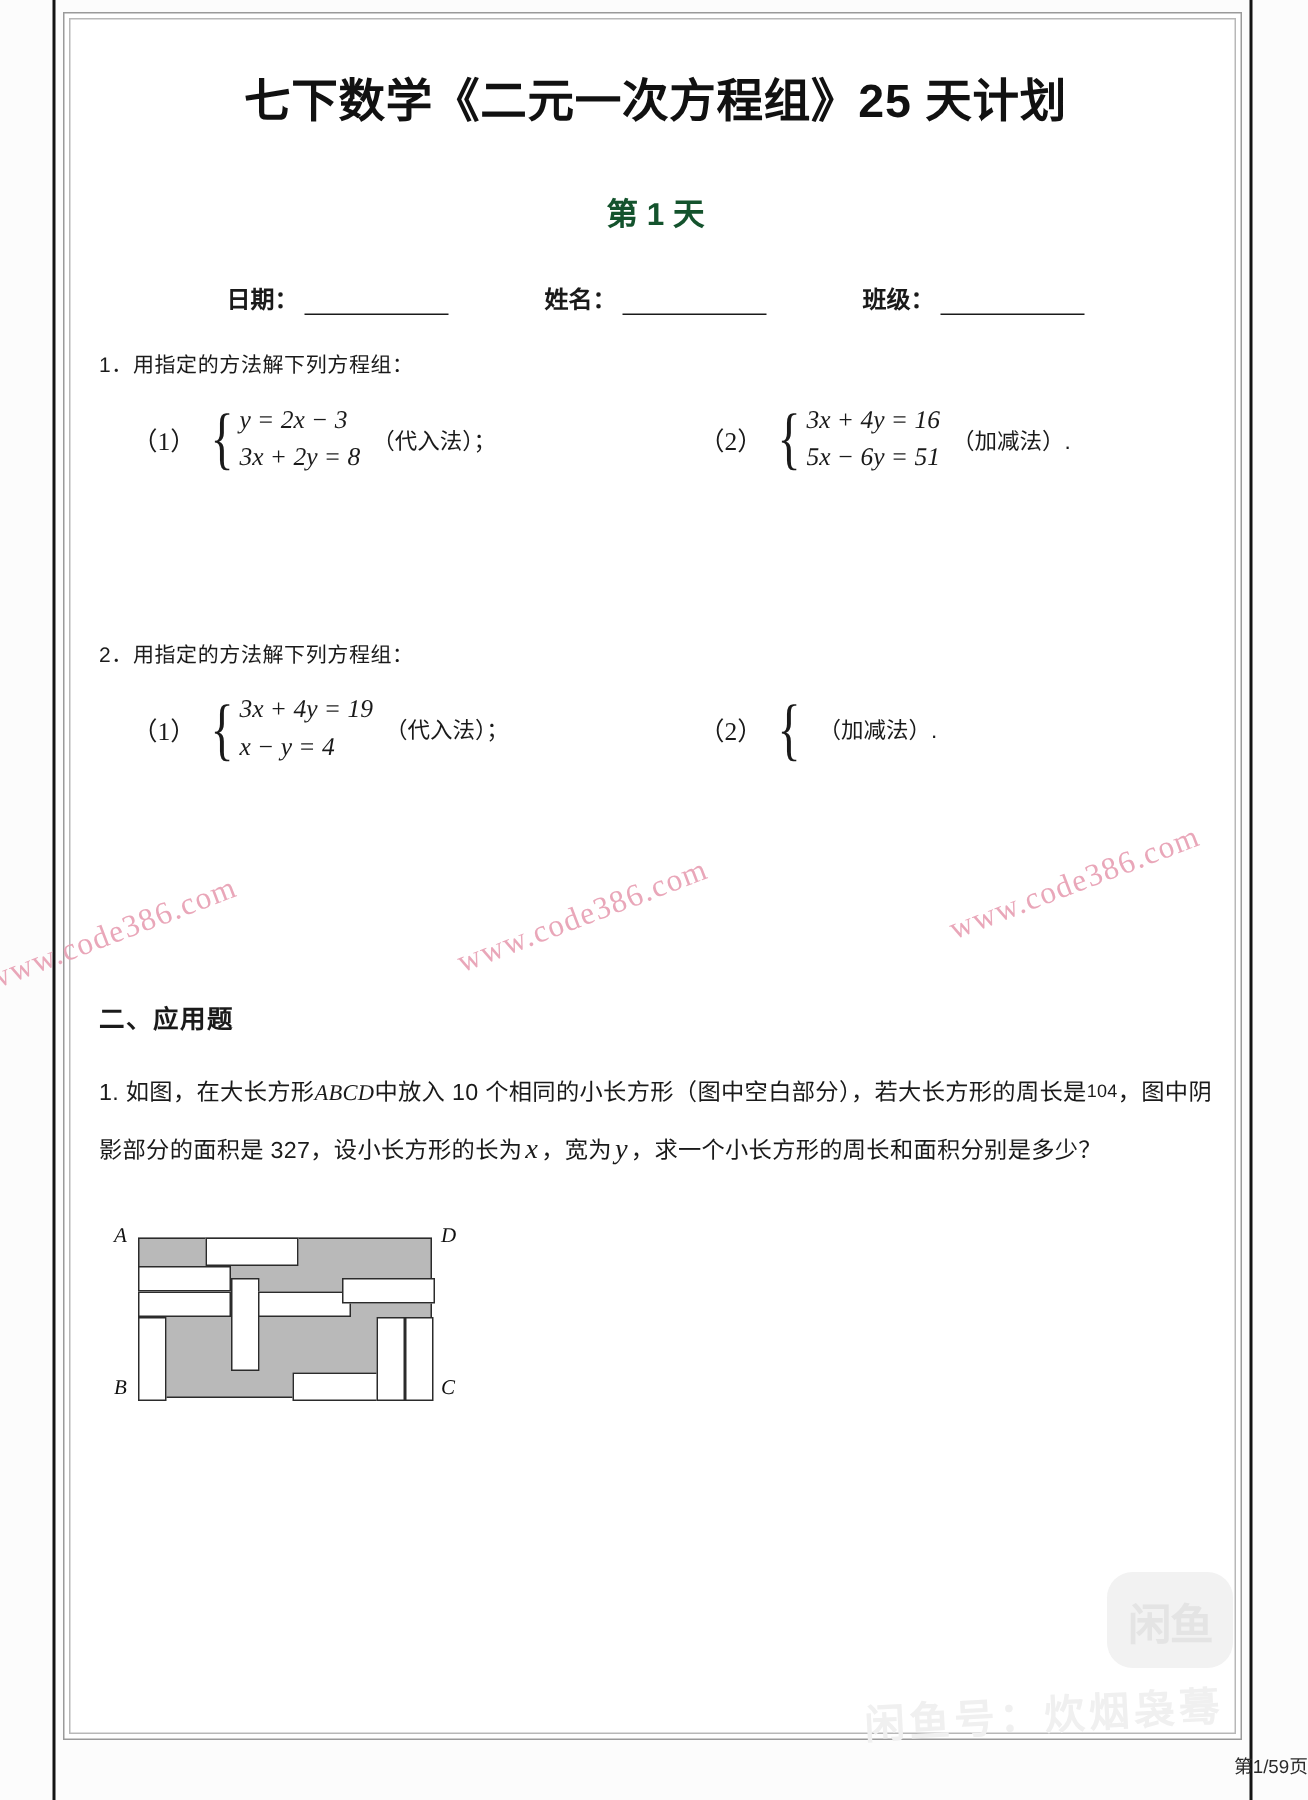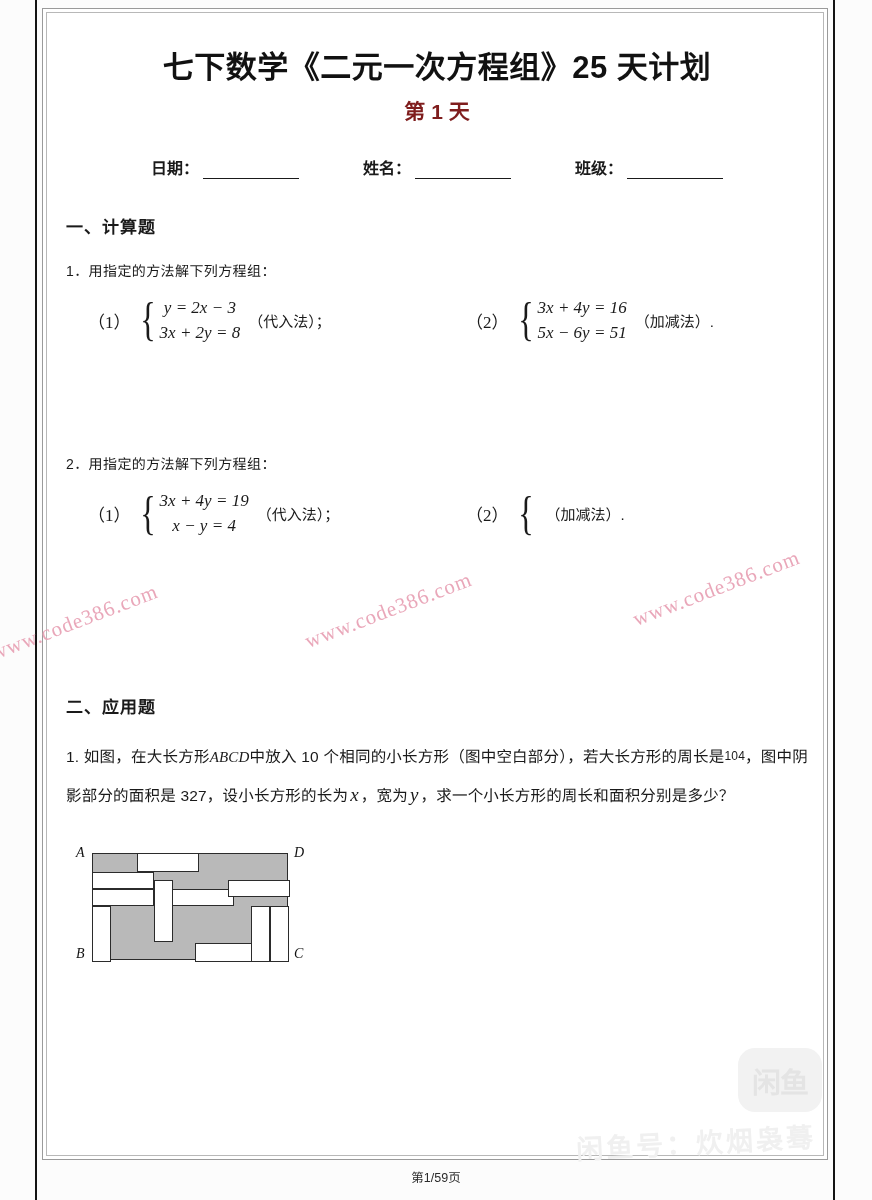--- a/index.html
+++ b/index.html
@@ -65,22 +65,22 @@
     font-weight: bold;
     letter-spacing: 0.5px;
     margin: 14px 0 2px 0;
     color: #111;
     font-family: "Liberation Sans", "DejaVu Sans", sans-serif;
   }
   .day-title {
     text-align: center;
     font-size: 21px;
     font-weight: bold;
-    color: #7f1d1d;
-    margin-top: 8px;
+    color: #14532d;
+    margin-top: 39px;
   }
 
   
   .meta-row {
     display: flex;
     justify-content: center;
     align-items: flex-end;
     gap: 64px;
     margin-top: 30px;
     font-size: 16px;
@@ -145,21 +145,20 @@
   }
   .eqs {
     display: flex;
     flex-direction: column;
     justify-content: center;
     font-family: "Liberation Serif", "DejaVu Serif", serif;
     font-style: italic;
     font-size: 17px;
     line-height: 1.45;
     white-space: nowrap;
-    text-align: center;
   }
   .eqs span { font-style: italic; }
   .method {
     margin-left: 8px;
     font-size: 15px;
     font-style: normal;
     font-family: "Liberation Sans", "DejaVu Sans", sans-serif;
     white-space: nowrap;
   }
 
@@ -221,21 +220,21 @@
     border: 1.2px solid #2b2b2b;
     box-sizing: border-box;
   }
 
   
   .footer {
     position: absolute;
     left: 0;
     right: 0;
     bottom: 14px;
-    text-align: center;
+    text-align: right;
     font-size: 12.5px;
     color: #2b2b2b;
   }
 
   
   .wm {
     position: absolute;
     font-family: "Liberation Serif", "DejaVu Serif", serif;
     color: #e8a0b4;
     opacity: 0.92;
@@ -307,21 +306,20 @@
       <div class="meta-field">
         <span class="meta-label">姓名：</span>
         <span class="meta-blank"></span>
       </div>
       <div class="meta-field">
         <span class="meta-label">班级：</span>
         <span class="meta-blank"></span>
       </div>
     </div>
 
-    <div class="section-head">一、计算题</div>
 
     <div class="prob-stem">1．用指定的方法解下列方程组：</div>
 
     <div class="prob-row">
       <div class="prob-col left">
         <span class="prob-index">（1）</span>
         <span class="system">
           <span class="brace">{</span>
           <span class="eqs">
             <span>y = 2x − 3</span>

